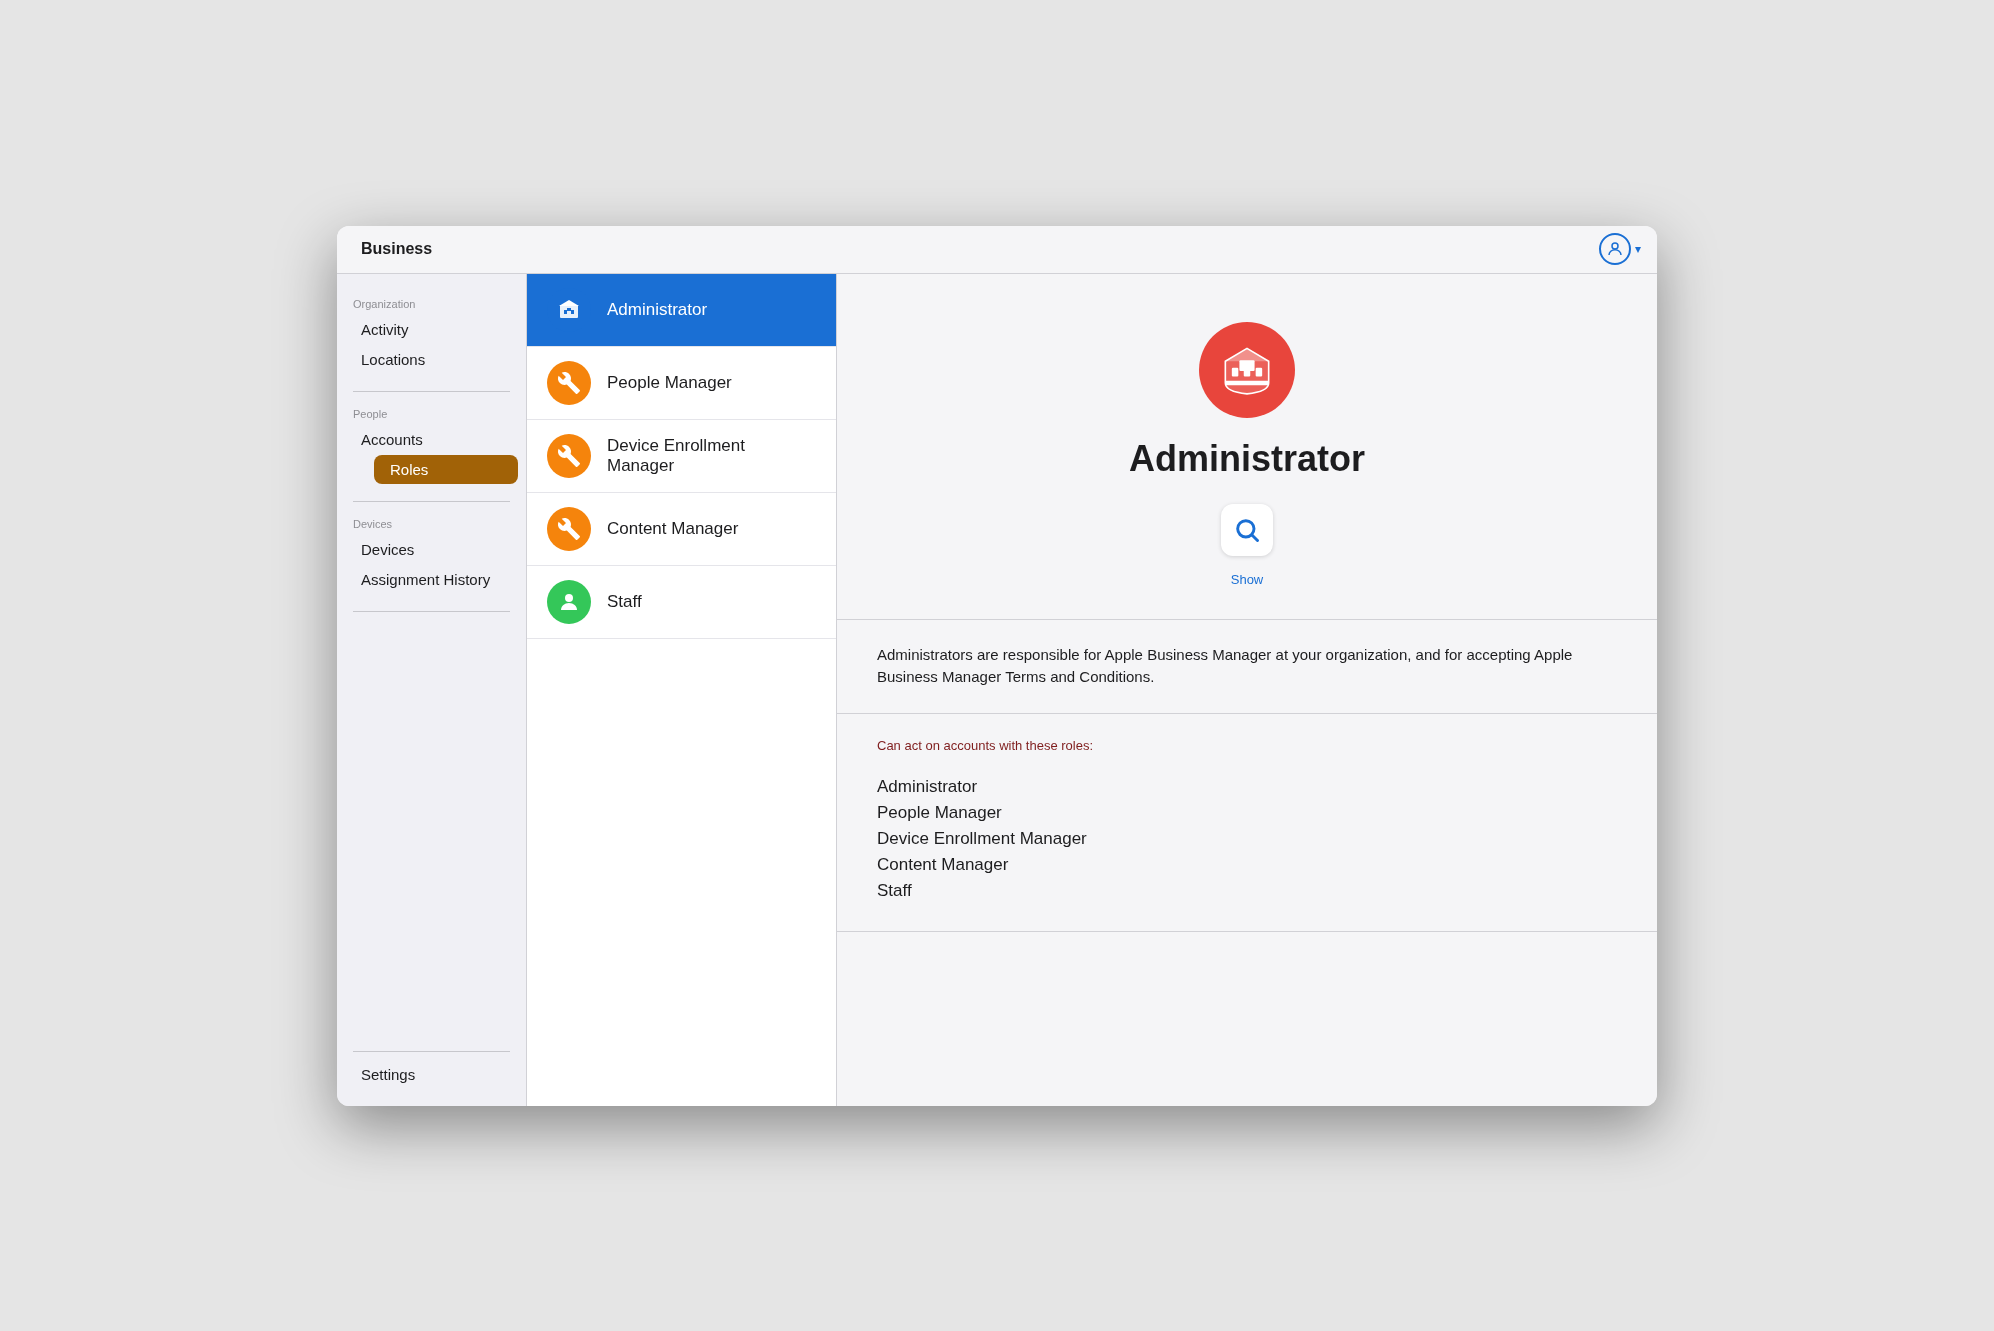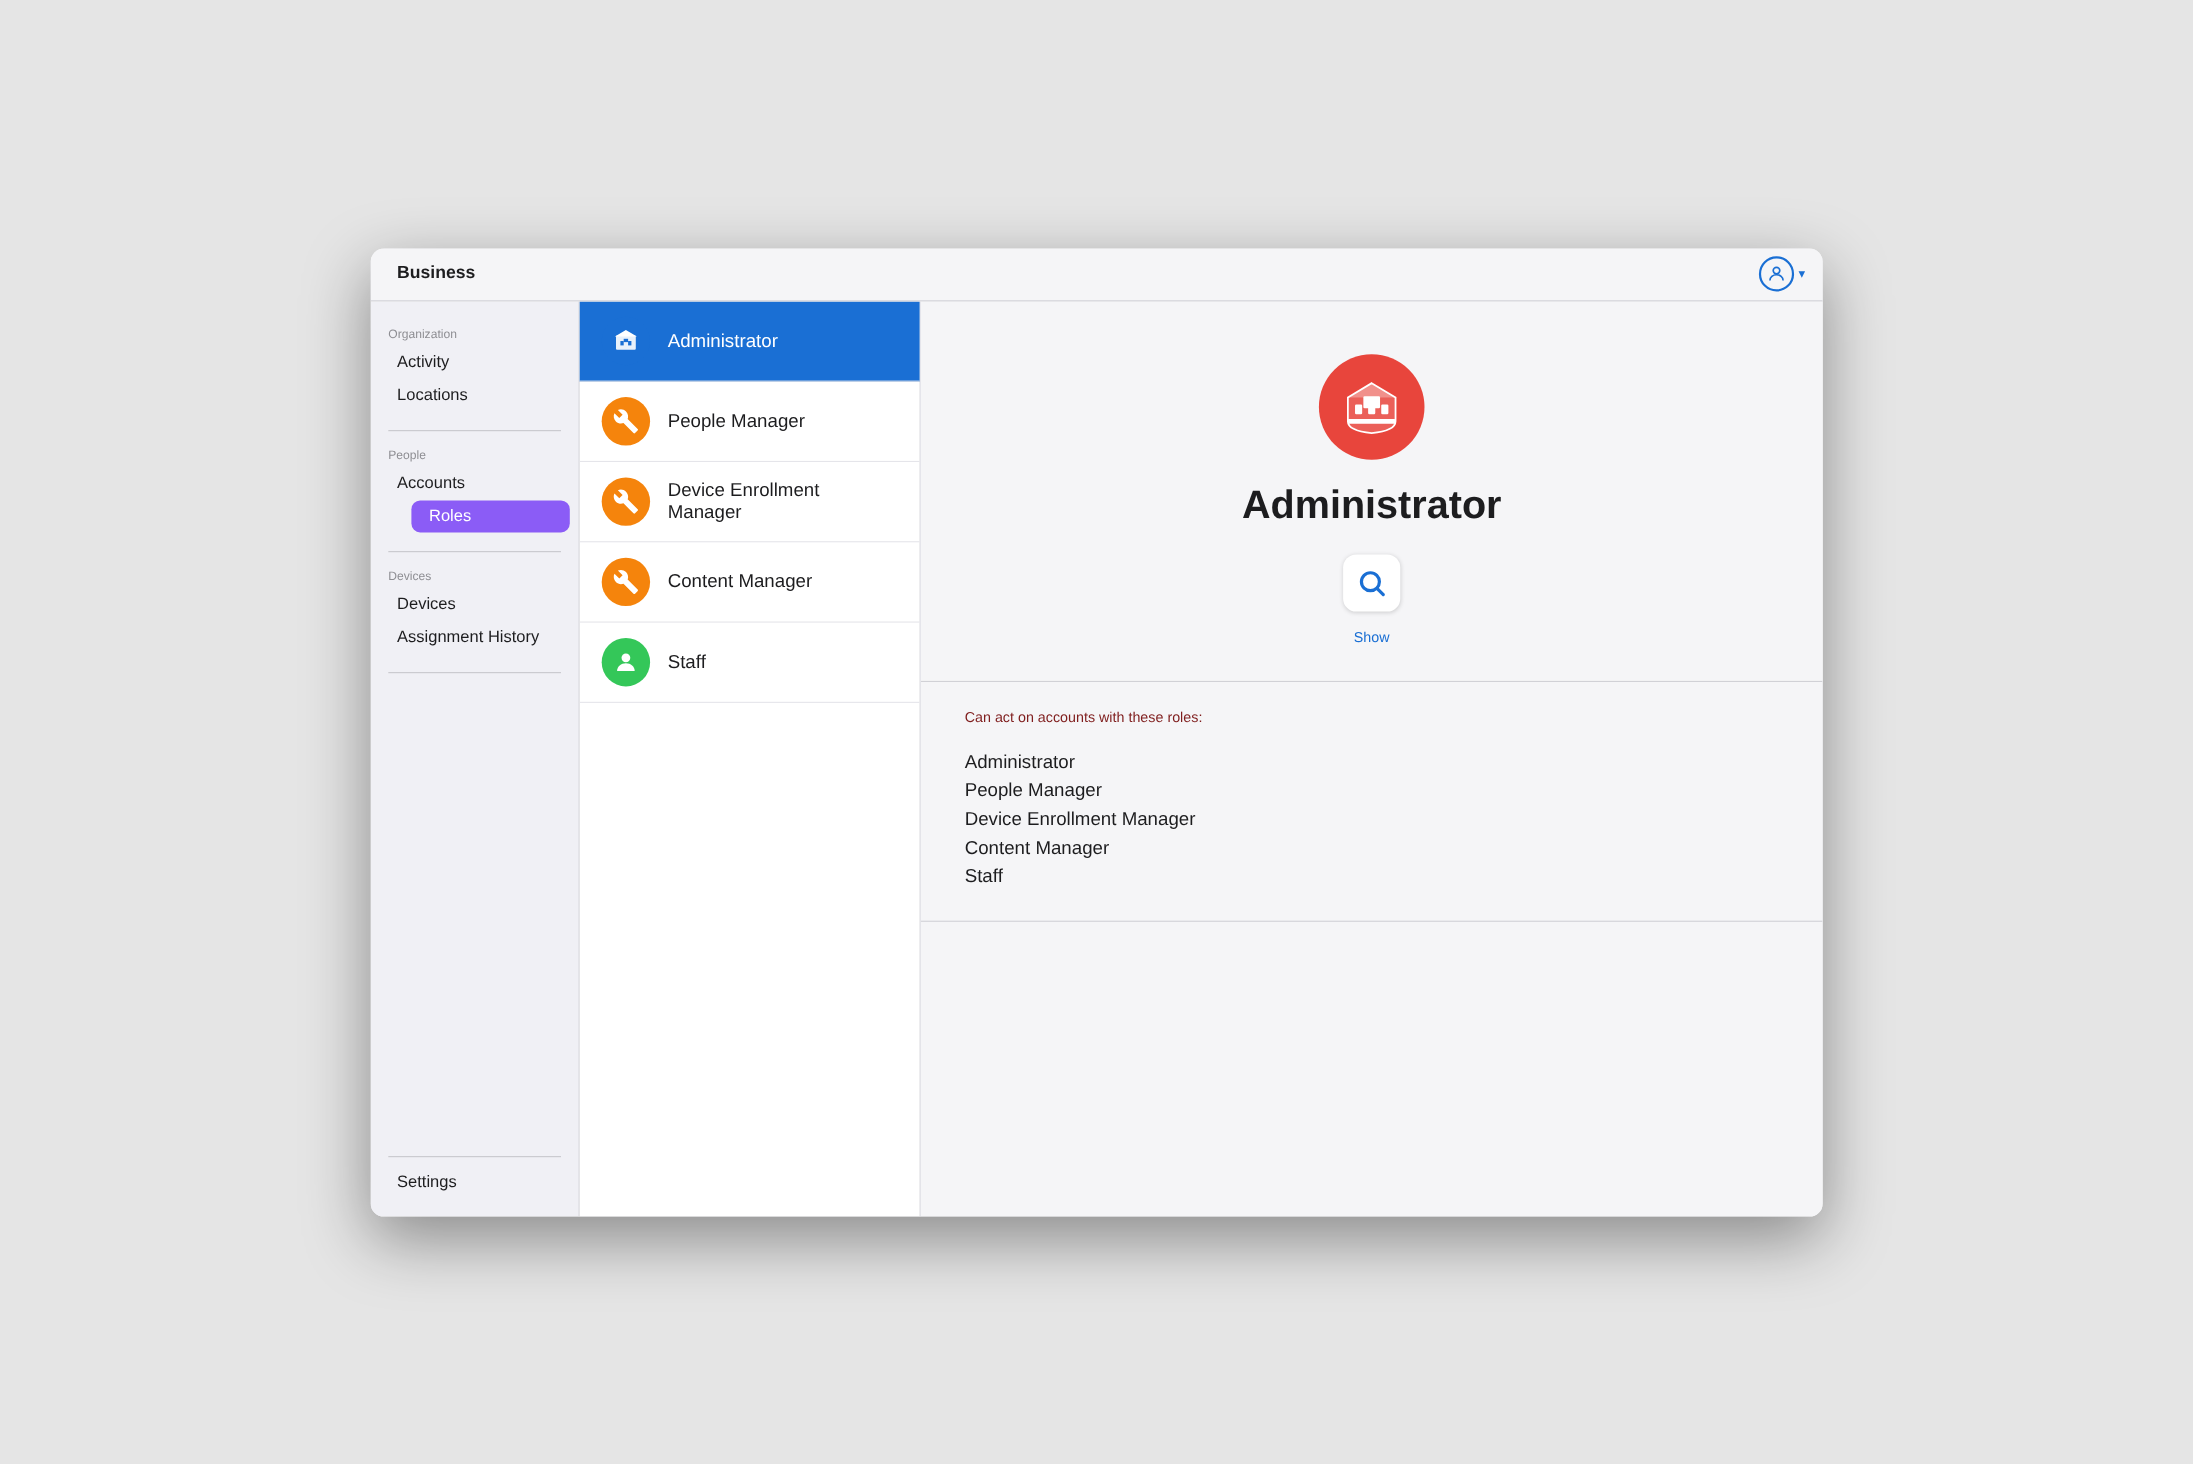--- a/index.html
+++ b/index.html
@@ -101,21 +101,21 @@
       align-items: center;
       padding: 6px 16px;
       font-size: 15px;
       font-weight: 500;
       color: #1d1d1f;
       cursor: pointer;
       border-radius: 8px;
       margin: 1px 8px;
     }
     .sidebar-item.active {
-      background: #8b5cf6;
+      background: #a16207;
       color: #fff;
       margin-left: 37px;
     }
     .sidebar-divider {
       height: 1px;
       background: #c7c7cc;
       margin: 8px 16px;
     }
     .sidebar-bottom {
       margin-top: auto;
@@ -360,20 +360,23 @@
           <div class="detail-show-icon">
             <svg width="28" height="28" viewBox="0 0 24 24" fill="none" stroke="#1a6fd4" stroke-width="2.5" stroke-linecap="round">
               <circle cx="11" cy="11" r="7"></circle>
               <line x1="16.5" y1="16.5" x2="21" y2="21"></line>
             </svg>
           </div>
           <span class="detail-show-label">Show</span>
         </div>
       </div>
 
+      <div class="detail-section">
+        <p class="detail-description">Administrators are responsible for Apple Business Manager at your organization, and for accepting Apple Business Manager Terms and Conditions.</p>
+      </div>
 
       <div class="detail-section">
         <div class="detail-roles-label">Can act on accounts with these roles:</div>
         <div class="detail-role-entry">Administrator</div>
         <div class="detail-role-entry">People Manager</div>
         <div class="detail-role-entry">Device Enrollment Manager</div>
         <div class="detail-role-entry">Content Manager</div>
         <div class="detail-role-entry">Staff</div>
       </div>
     </div>

